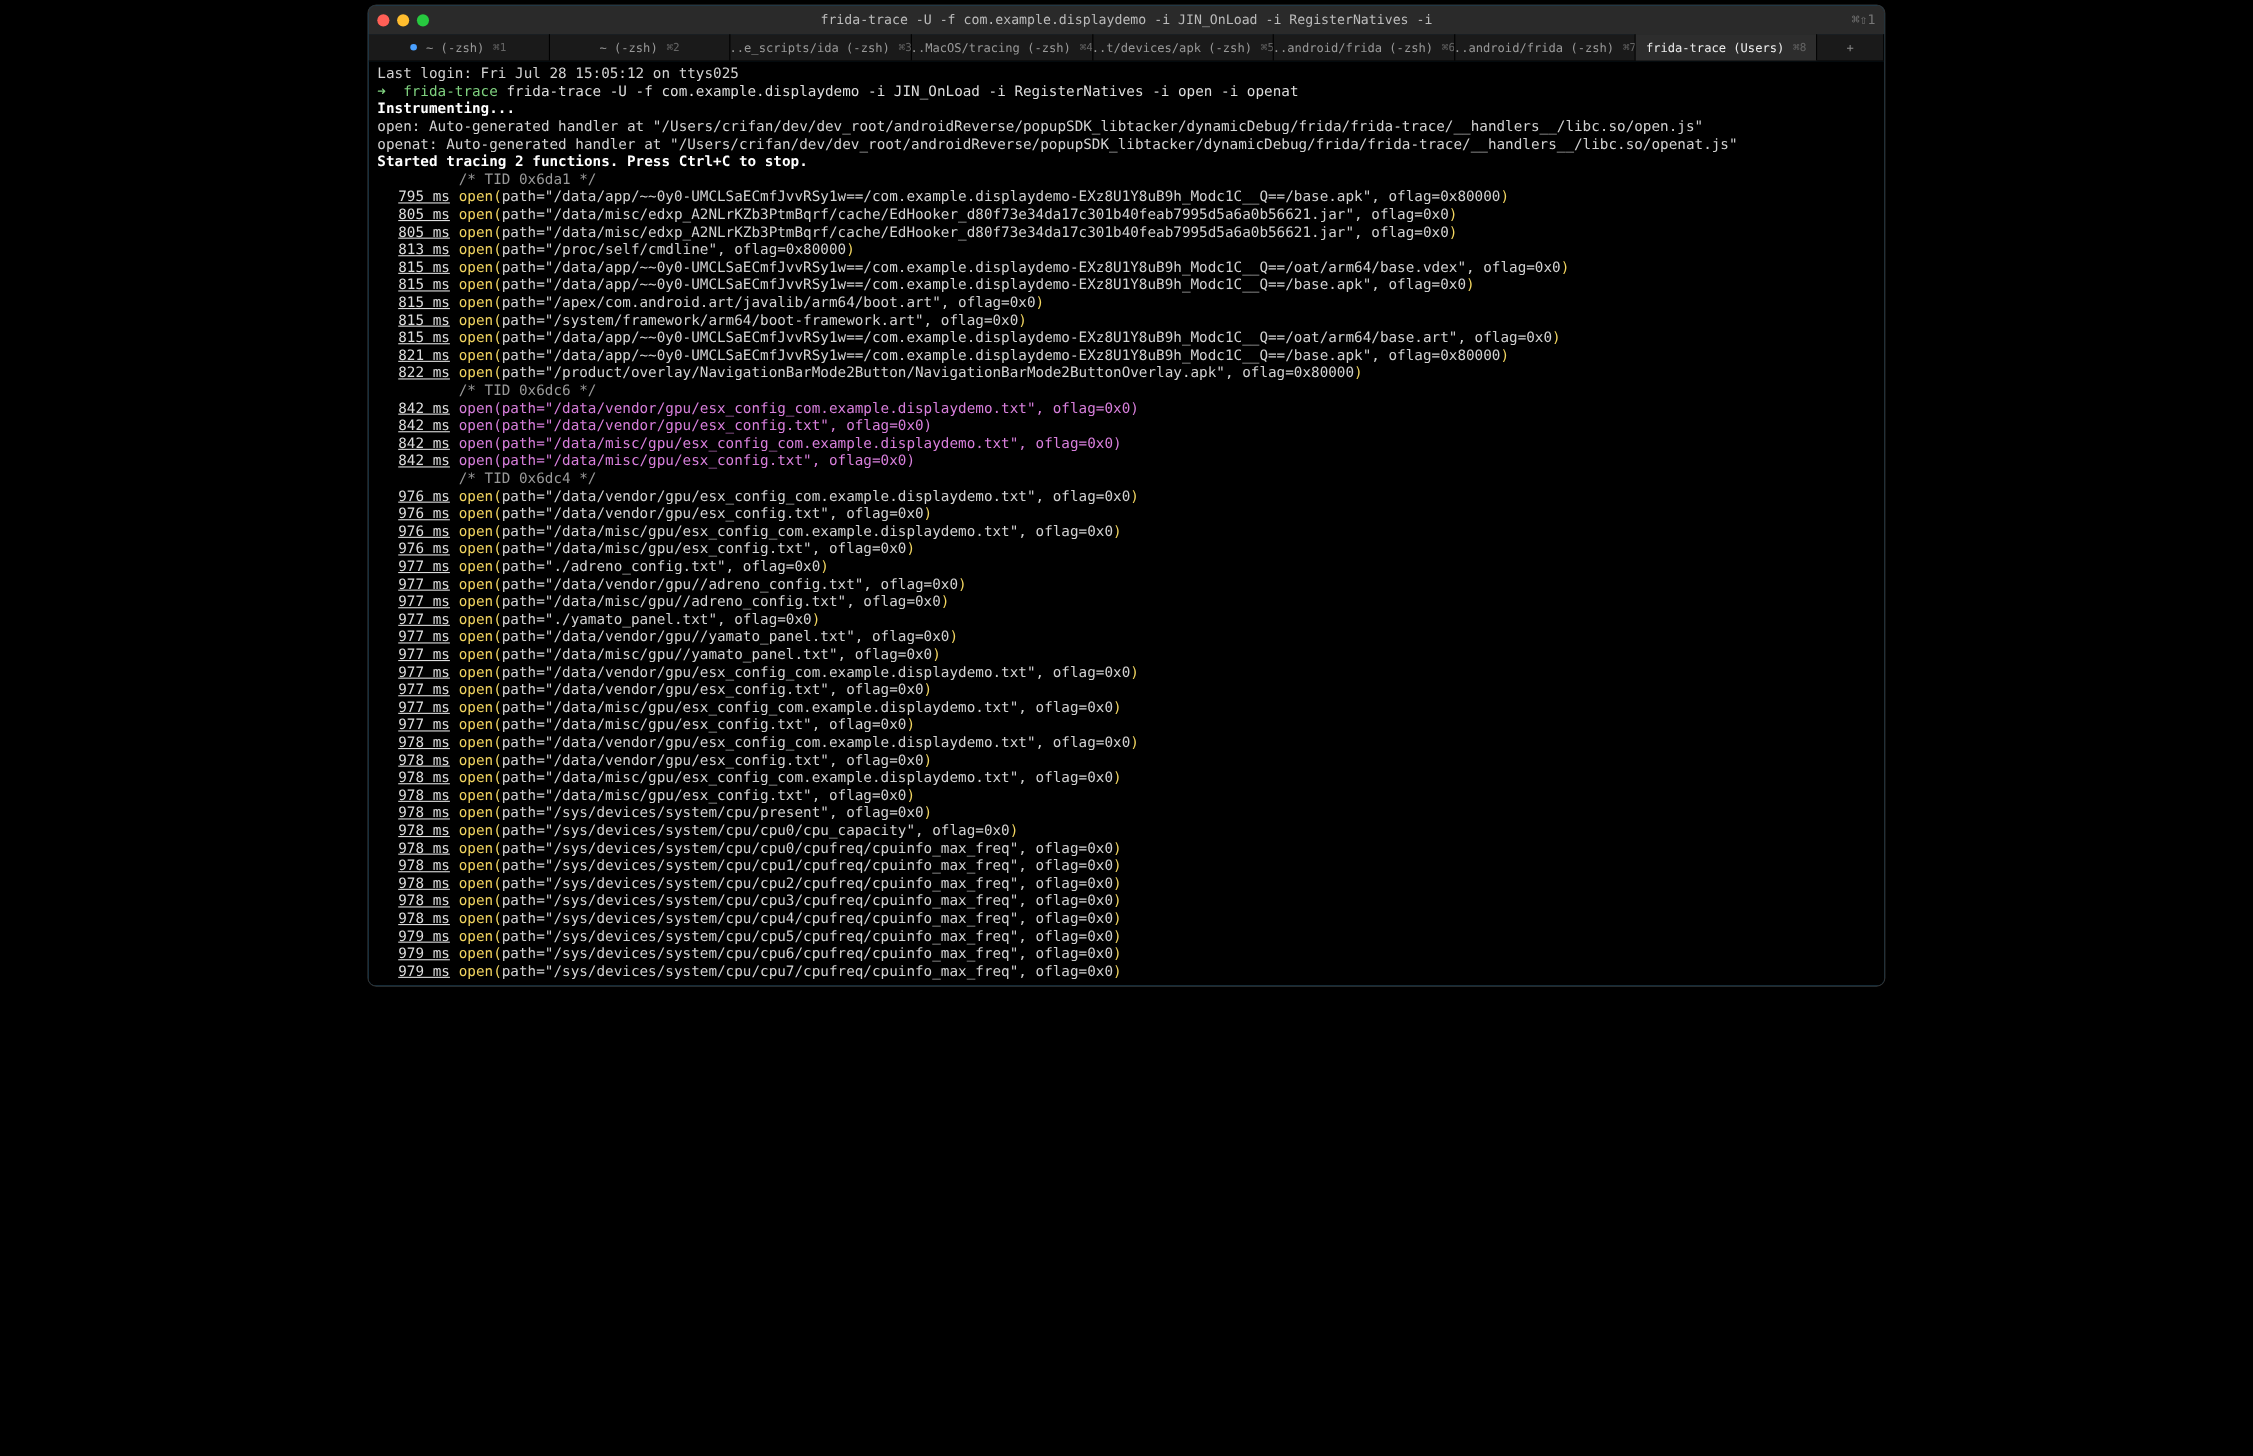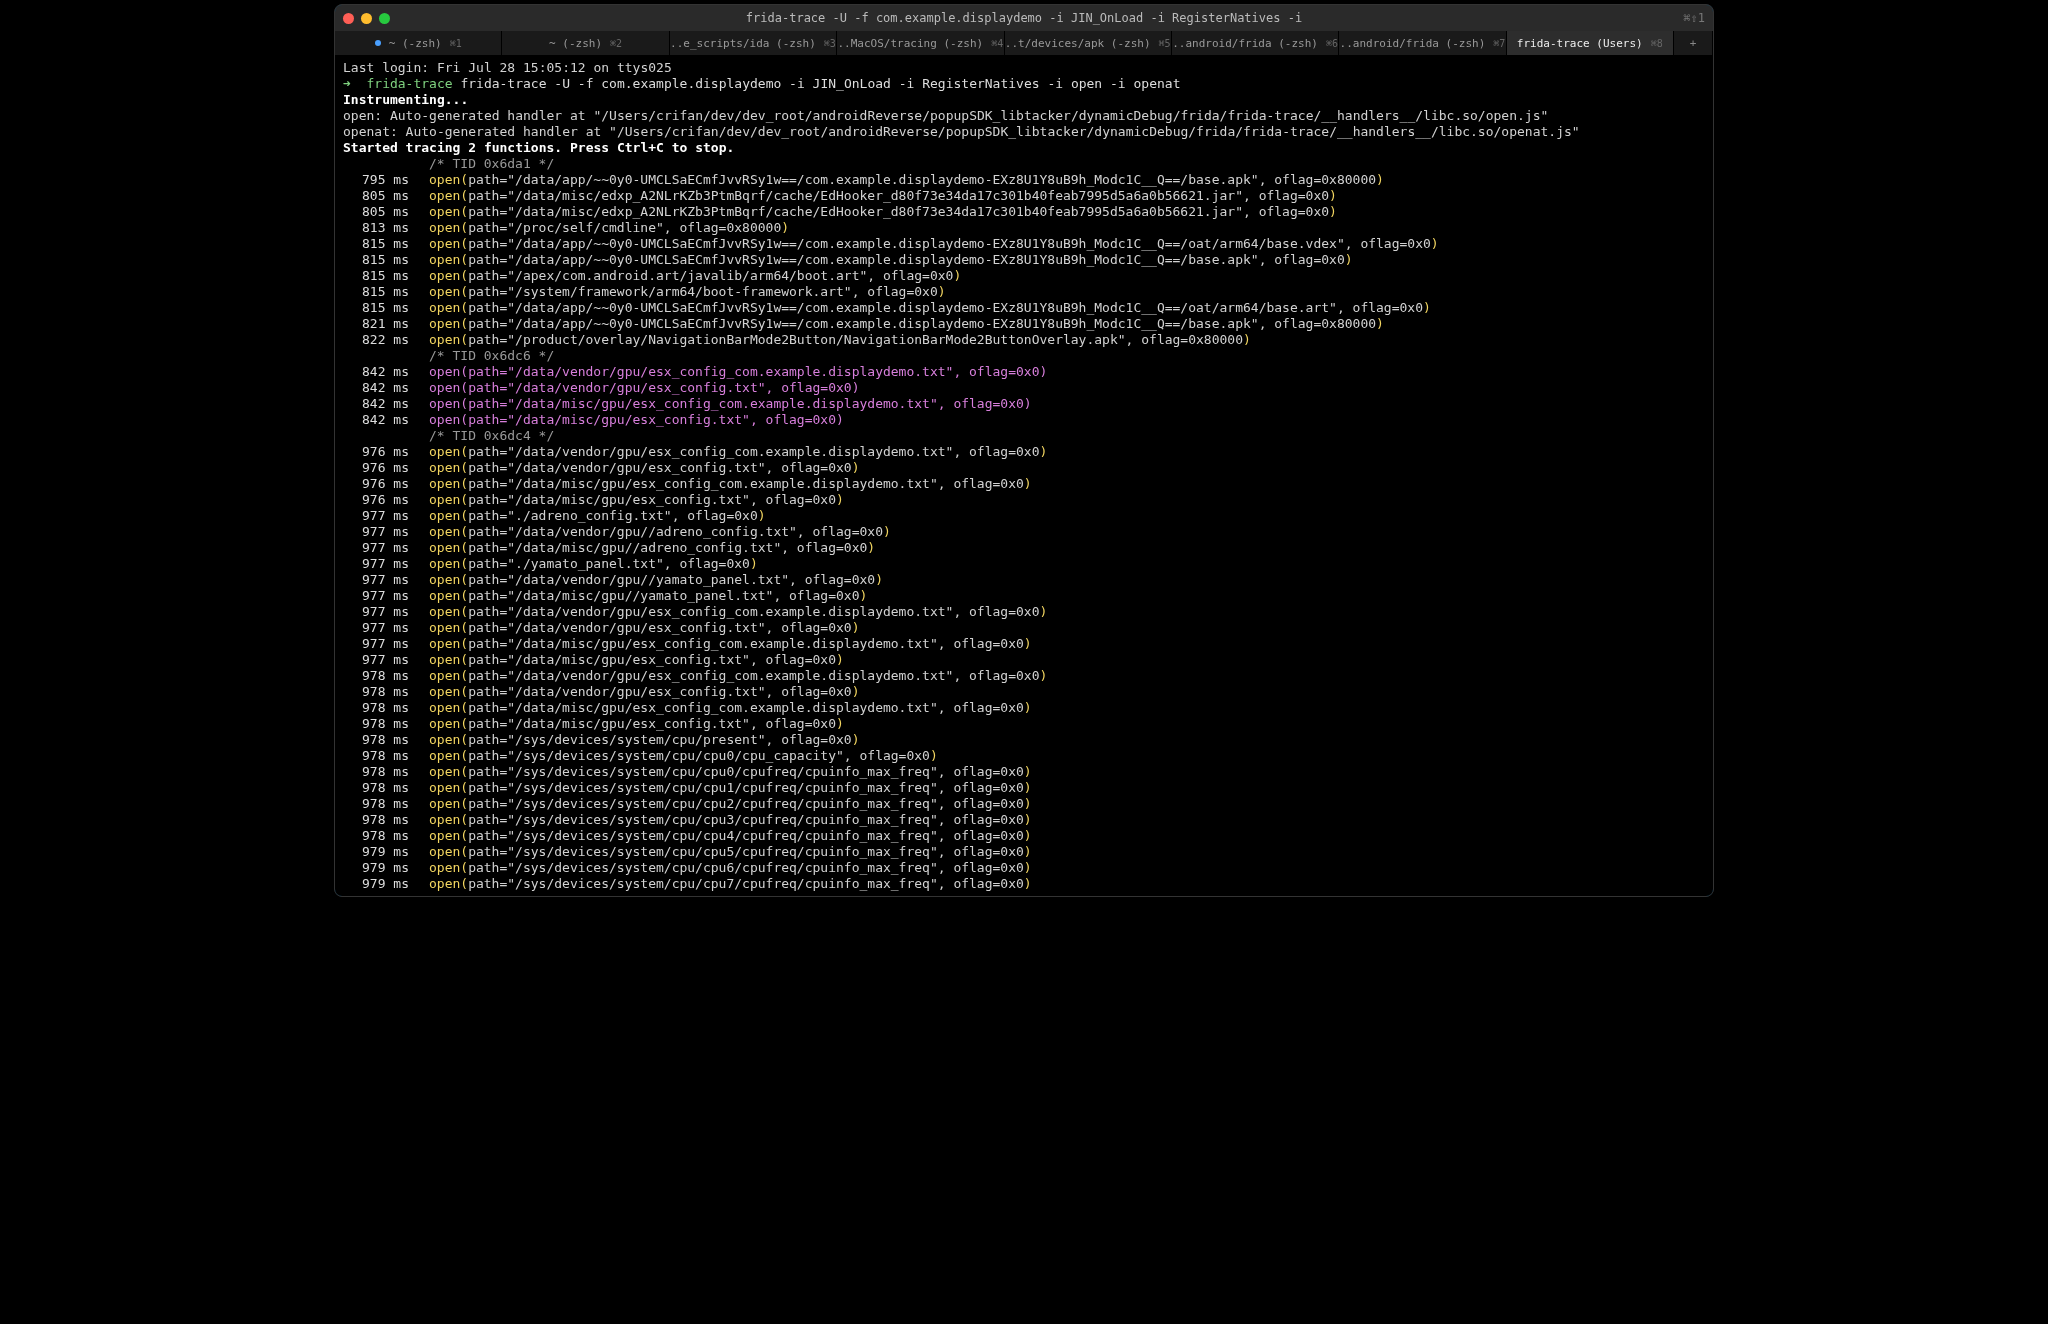--- a/index.html
+++ b/index.html
@@ -6,28 +6,28 @@
   .window{width:1378px;height:891px;background:#0c4a6e;border:1px solid #333;border-radius:8px;box-shadow:0 10px 40px rgba(0,0,0,.6);margin:4px auto;display:flex;flex-direction:column;overflow:hidden;}
   .titlebar{height:26px;background:#2a2a2a;display:flex;align-items:center;padding:0 8px;position:relative;font-size:12px;color:#bbb;}
   .traffic{display:flex;gap:7px;margin-right:10px;}
   .tl{width:11px;height:11px;border-radius:50%;}
   .red{background:#ff5f56;}
   .yel{background:#ffbd2e;}
   .grn{background:#27c93f;}
   .title-center{position:absolute;left:50%;transform:translateX(-50%);white-space:nowrap;}
   .title-right{margin-left:auto;color:#777;}
   .tabs{display:flex;height:24px;background:#1a1a1a;border-bottom:1px solid #000;font-size:11px;}
-  .tab{flex:1;display:flex;align-items:center;justify-content:center;gap:8px;border-right:1px solid #000;color:#999;padding:0 8px;white-space:nowrap;overflow:hidden;}
+  .tab{flex:1;display:flex;align-items:center;justify-content:center;gap:8px;border-right:1px solid #000;color:#999;padding:0 19px;white-space:nowrap;overflow:hidden;}
   .tab.active{background:#2d2d2d;color:#eee;}
   .tab .sc{color:#666;font-size:10px;}
   .tab .dot{width:6px;height:6px;border-radius:50%;background:#4aa0ff;}
   .tab.plus{flex:0 0 22px;color:#888;}
   .term{flex:1;background:#000;padding:4px 8px;overflow:hidden;line-height:16px;white-space:pre;}
   .row{display:block;}
-  .ts{display:inline-block;width:66px;text-align:right;color:#ddd;margin-right:20px;}
+  .ts{display:inline-block;width:66px;text-align:right;color:#ddd;margin-right:8px;text-decoration:underline;}
   .fn{color:#f2d560;} 
   .arg{color:#d2d2d2;}
   .tid{color:#999;margin-top:36px;}
   .mag .fn{color:#d87fdc;}
   .mag .arg{color:#d87fdc;}
   .cyan{color:#56c8d8;}
   .green{color:#7fd17f;}
   .prompt-arrow{color:#7fd17f;font-weight:bold;}
   .cmd{color:#ddd;}
   .white{color:#fff;font-weight:bold;margin-top:32px;}

